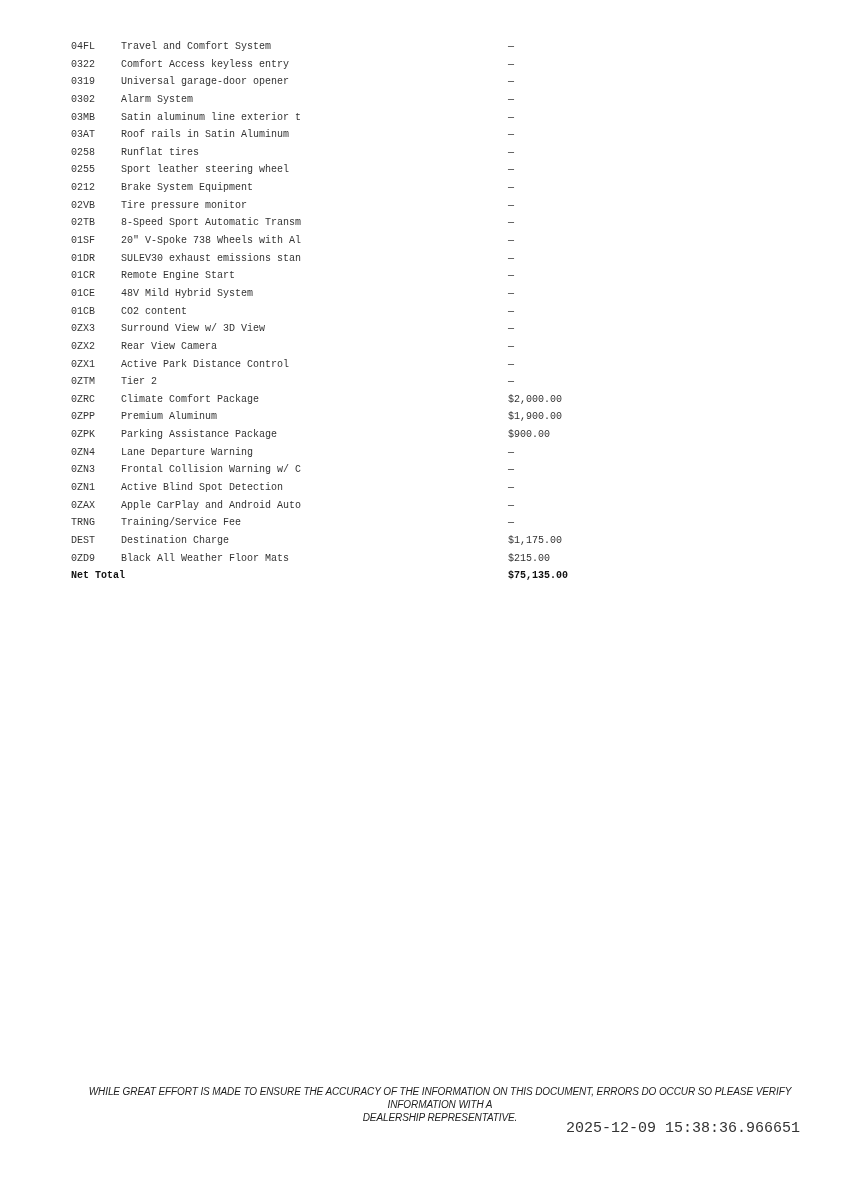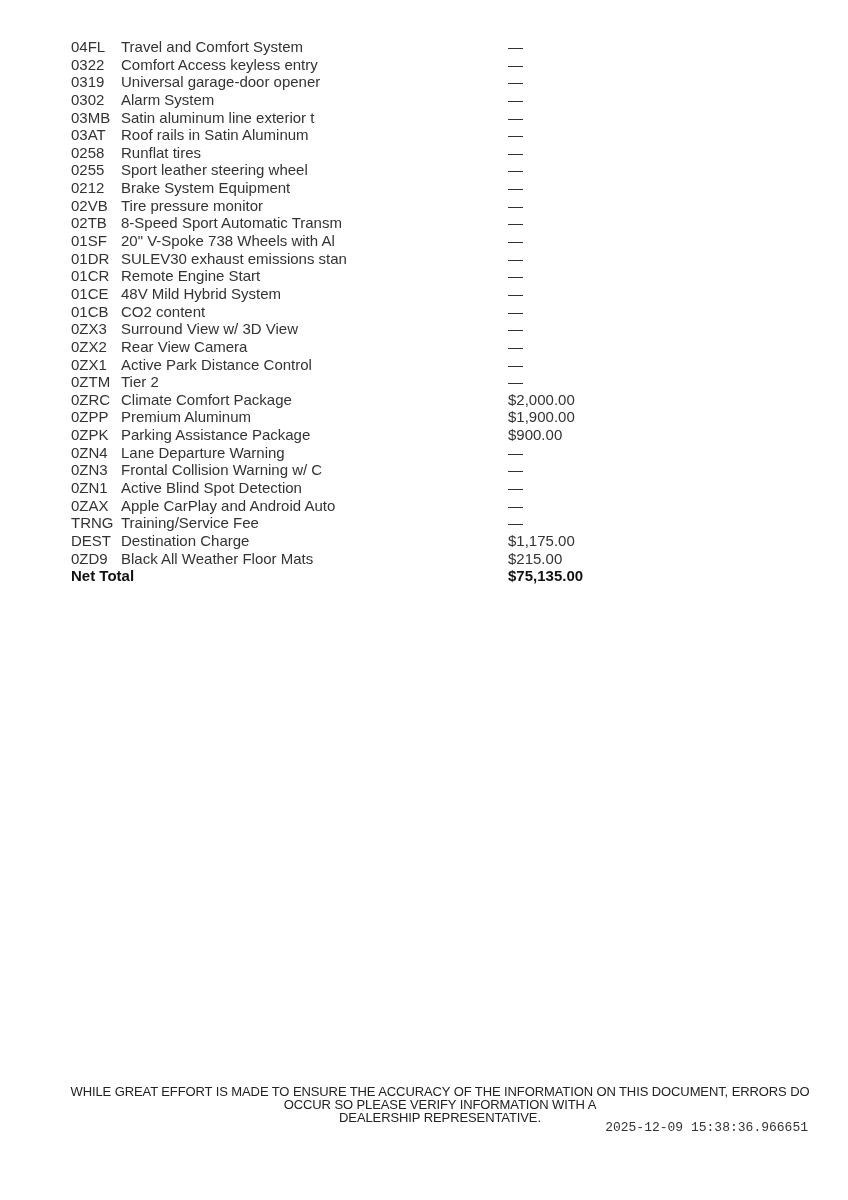--- a/index.html
+++ b/index.html
@@ -1,24 +1,24 @@
 <!DOCTYPE html>
 <html><head>
 <meta charset="utf-8">
 <style>
   html, body { margin: 0; padding: 0; background: #ffffff; }
   body { width: 848px; height: 1200px; position: relative; overflow: hidden; color: #222; }
   .table { position: absolute; left: 71px; top: 38px; width: 560px; }
-  .row { position: relative; height: 17.65px; font-family: Liberation Sans, sans-serif; font-size: 15px; line-height: 17.65px; white-space: nowrap; color: #333; }
+  .row { position: relative; height: 17.65px; font-family: Liberation Mono, monospace; font-size: 10px; line-height: 17.65px; white-space: nowrap; color: #333; }
   .row .code { position: absolute; left: 0; }
   .row .desc { position: absolute; left: 50px; }
   .row .price { position: absolute; left: 437px; }
   .row.total { font-weight: bold; color: #111; }
-  .disclaimer { position: absolute; left: 70px; top: 1085px; width: 740px; text-align: center; font-family: "Liberation Sans", "DejaVu Sans", sans-serif; font-size: 13px; line-height: 13px; color: #222; letter-spacing: -0.1px; }
-  .timestamp { position: absolute; right: 40px; top: 1120px; font-family: "Liberation Mono", "DejaVu Sans Mono", monospace; font-size: 13px; color: #333; margin-left: 28px; }
+  .disclaimer { position: absolute; left: 70px; top: 1085px; width: 740px; text-align: center; font-family: "Liberation Sans", "DejaVu Sans", sans-serif; font-style: italic; font-size: 10px; line-height: 13px; color: #222; letter-spacing: -0.1px; }
+  .timestamp { position: absolute; right: 48px; top: 1120px; font-family: "Liberation Mono", "DejaVu Sans Mono", monospace; font-size: 15px; color: #333; margin-left: 28px; }
 </style>
 </head>
 <body>
 
 <div class="table">
   <div id="rows">
       <div class="row">
         <span class="code">04FL</span>
         <span class="desc">Travel and Comfort System</span>
         <span class="price">—</span>

